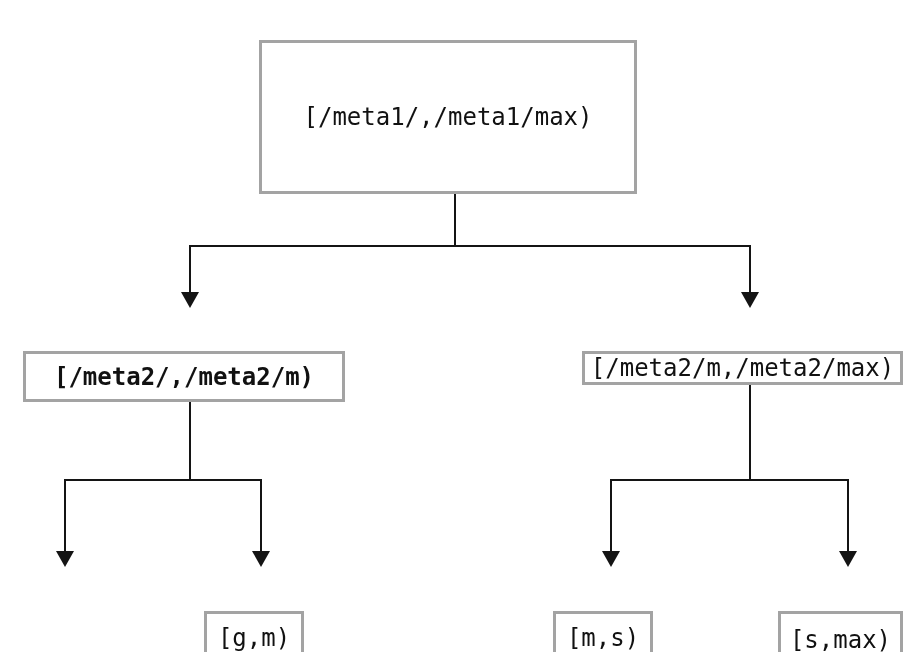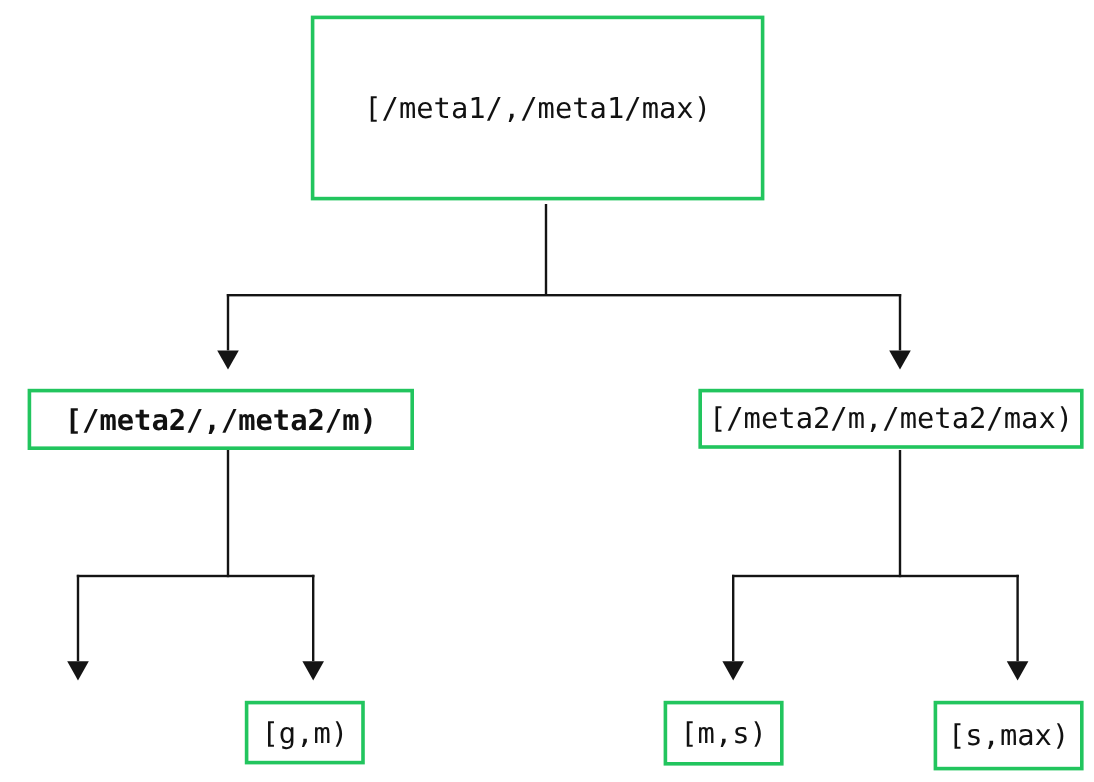--- a/index.html
+++ b/index.html
@@ -12,48 +12,49 @@
     width: 912px;
     height: 652px;
     background: #ffffff;
     font-family: "DejaVu Sans Mono", "Liberation Mono", monospace;
     color: #111111;
     overflow: hidden;
   }
   .node {
     position: absolute;
     box-sizing: border-box;
-    border: 3px solid #22c55e;
+    border: 3px solid #a3a3a3;
     background: #ffffff;
     display: flex;
     align-items: center;
     justify-content: center;
     font-size: 24px;
     white-space: nowrap;
     letter-spacing: 0;
+    margin-top: 27px;
   }
   .edge {
     position: absolute;
     background: #141414;
   }
   .edge.h { height: 2px; }
   .edge.v { width: 2px; }
   .arrowhead {
     position: absolute;
     width: 0;
     height: 0;
     border-left: 9px solid transparent;
     border-right: 9px solid transparent;
     border-top: 16px solid #141414;
   }
 
   
   .n-root      { left: 259px; top: 13px;  width: 378px; height: 154px; }
   .n-meta2-l   { left: 23px;  top: 324px; width: 322px; height: 51px; font-weight: bold; }
-  .n-meta2-r   { left: 582px; top: 324px; width: 321px; height: 50px; }
+  .n-meta2-r   { left: 582px; top: 324px; width: 321px; height: 34px; }
   .n-leaf-ag   { left: 7px;   top: 584px; width: 100px; height: 53px; }
   .n-leaf-gm   { left: 204px; top: 584px; width: 100px; height: 53px; }
   .n-leaf-ms   { left: 553px; top: 584px; width: 100px; height: 54px; justify-content: center; }
   .n-leaf-smax { left: 778px; top: 584px; width: 125px; height: 58px; }
 
   
   .e-root-v    { left: 454px; top: 170px; height: 76px; }
   .e-l1-h      { left: 189px; top: 245px; width: 562px; }
   .e-l1-left-v { left: 189px; top: 245px; height: 47px; }
   .e-l1-right-v{ left: 749px; top: 245px; height: 47px; }

